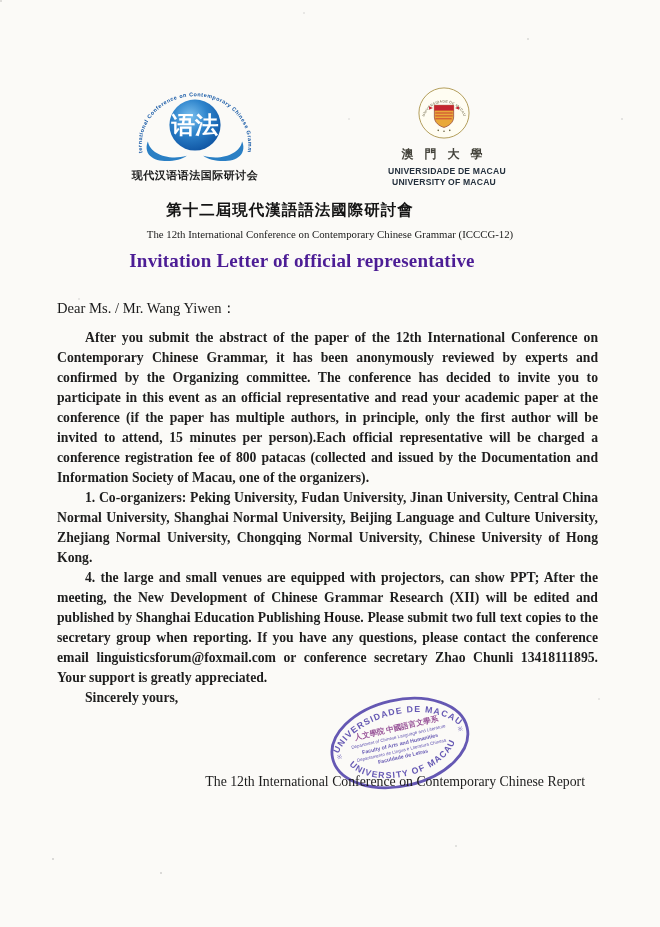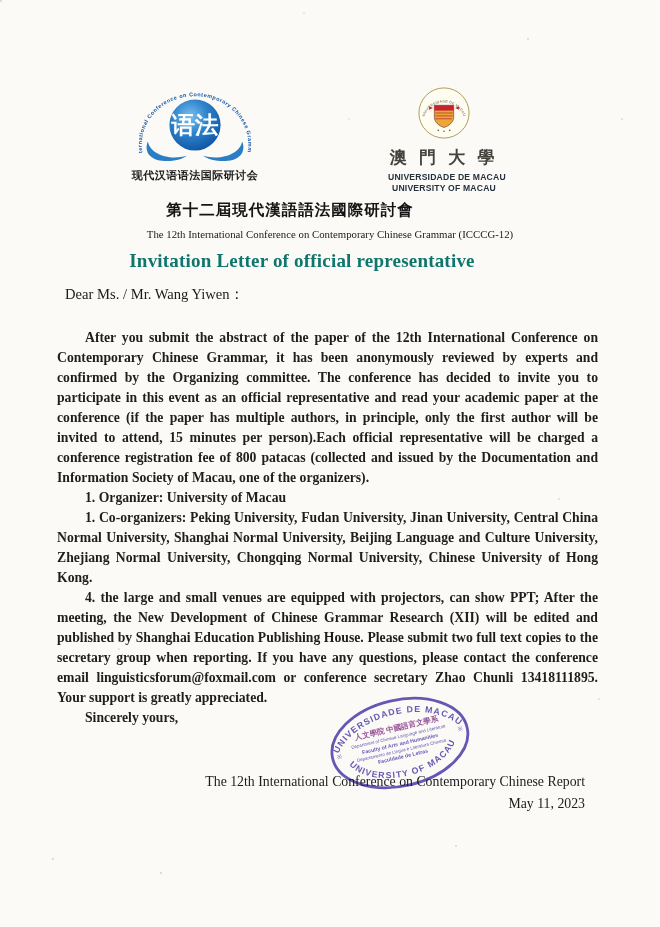--- a/index.html
+++ b/index.html
@@ -19,33 +19,33 @@
       348px 118px 0 rgba(130,130,130,.18), 198px 448px 0 rgba(130,130,130,.18),
       455px 845px 0 rgba(120,120,120,.25), 160px 872px 0 rgba(110,110,110,.3);}
   
   .logo-left{position:absolute; left:126px; top:80px; width:138px; text-align:center;}
   .logo-left svg{display:block; width:138px; height:88px;}
   .conf-caption{font-family:"Liberation Sans",sans-serif; font-weight:bold; font-size:11px;
     color:#1c1c1c; letter-spacing:.5px; white-space:nowrap; margin-top:0;}
   .logo-right{position:absolute; left:388px; top:86px; width:112px; text-align:center;
     font-family:"Liberation Sans",sans-serif;}
   .logo-right svg{display:block; width:54px; height:54px; margin:0 auto;}
-  .um-cn{font-family:"Liberation Serif",serif; font-weight:bold; font-size:17px;
+  .um-cn{font-family:"Liberation Serif",serif; font-weight:bold; font-size:12px;
     color:#45443c; letter-spacing:4px; white-space:nowrap; margin-top:6px;}
   .um-pt{font-weight:bold; font-size:8.6px; color:#25313e; margin-top:3px; letter-spacing:.2px; white-space:nowrap;}
   .um-en{font-weight:bold; font-size:8.6px; color:#25313e; margin-top:1px; letter-spacing:.2px; white-space:nowrap;}
   
   .title-cn{position:absolute; top:200px; left:0; width:580px; text-align:center;
     font-size:15.5px; font-weight:bold; color:#141414; letter-spacing:1px;}
   .title-en{position:absolute; top:228px; left:0; width:660px; text-align:center;
     font-size:10.8px; color:#202020;}
   .letter-title{position:absolute; top:250px; left:0; width:604px; text-align:center;
-    font-size:19px; font-weight:bold; color:#0f766e; letter-spacing:.2px;}
+    font-size:19px; font-weight:bold; color:#4c1d95; letter-spacing:.2px;}
   
-  .salutation{position:absolute; left:57px; top:285px; font-size:14.6px; color:#1b1b1b;margin-left:8px;}
+  .salutation{position:absolute; left:57px; top:299px; font-size:14.6px; color:#1b1b1b;}
   .body-block{position:absolute; left:57px; top:328px; width:541px;
     font-size:13.7px; line-height:20px; text-align:justify; color:#1e1e1e;}
   .body-block p{margin:0; text-indent:28px;font-weight:bold;}
   .sincerely{margin-top:0;}
   .closing{position:absolute; left:57px; top:771px; width:528px; text-align:right;
     font-size:13.8px; line-height:21.5px; color:#1c1c1c;}
   
   .stamp{position:absolute; left:323px; top:694px; width:154px; height:99px;
     transform:rotate(-13deg); opacity:.86; mix-blend-mode:multiply;}
   .st-arc{font-family:"Liberation Sans",sans-serif; font-size:8.8px; font-weight:bold;
@@ -106,21 +106,20 @@
   </div>
 
   <div class="title-cn">第十二屆現代漢語語法國際研討會</div>
   <div class="title-en">The 12th International Conference on Contemporary Chinese Grammar (ICCCG-12)</div>
   <div class="letter-title">Invitation Letter of official representative</div>
 
   <div class="salutation">Dear Ms. / Mr. Wang Yiwen：</div>
 
   <div class="body-block">
     <p>After you submit the abstract of the paper of the 12th International Conference on Contemporary Chinese Grammar, it has been anonymously reviewed by experts and confirmed by the Organizing committee. The conference has decided to invite you to participate in this event as an official representative and read your academic paper at the conference (if the paper has multiple authors, in principle, only the first author will be invited to attend, 15 minutes per person).Each official representative will be charged a conference registration fee of 800 patacas (collected and issued by the Documentation and Information Society of Macau, one of the organizers).</p>
-    <p>1. Organizer: University of Macau</p>
     <p>1. Co-organizers: Peking University, Fudan University, Jinan University, Central China Normal University, Shanghai Normal University, Beijing Language and Culture University, Zhejiang Normal University, Chongqing Normal University, Chinese University of Hong Kong.</p>
     <p>4. the large and small venues are equipped with projectors, can show PPT; After the meeting, the New Development of Chinese Grammar Research (XII) will be edited and published by Shanghai Education Publishing House. Please submit two full text copies to the secretary group when reporting. If you have any questions, please contact the conference email linguisticsforum@foxmail.com or conference secretary Zhao Chunli 13418111895. Your support is greatly appreciated.</p>
     <p class="sincerely">Sincerely yours,</p>
   </div>
 
   <svg class="stamp" viewBox="0 0 154 99">
     <ellipse cx="77" cy="49" rx="69" ry="43" fill="none" stroke="#4e3fae" stroke-width="2.8"></ellipse>
     <path id="stTop" d="M 11,54 A 67,41 0 0 1 143,54" fill="none"></path>
     <path id="stBot" d="M 21,55 A 57,34 0 0 0 133,55" fill="none"></path>
     <text class="st-arc"><textPath href="#stTop" startOffset="50%" text-anchor="middle">UNIVERSIDADE DE MACAU</textPath></text>
@@ -129,15 +128,14 @@
     <text x="77" y="44" class="st-s1">Department of Chinese Language and Literature</text>
     <text x="77" y="51.5" class="st-s2">Faculty of Arts and Humanities</text>
     <text x="77" y="58" class="st-s1">Departamento de Língua e Literatura Chinesa</text>
     <text x="77" y="64.5" class="st-s2">Faculdade de Letras</text>
     <text x="15" y="51" class="st-mark">※</text>
     <text x="139" y="51" class="st-mark">※</text>
   </svg>
 
   <div class="closing">
     <div>The 12th International Conference on Contemporary Chinese Report</div>
-    <div>May 11, 2023</div>
   </div>
 </div>
 
 </body></html>

